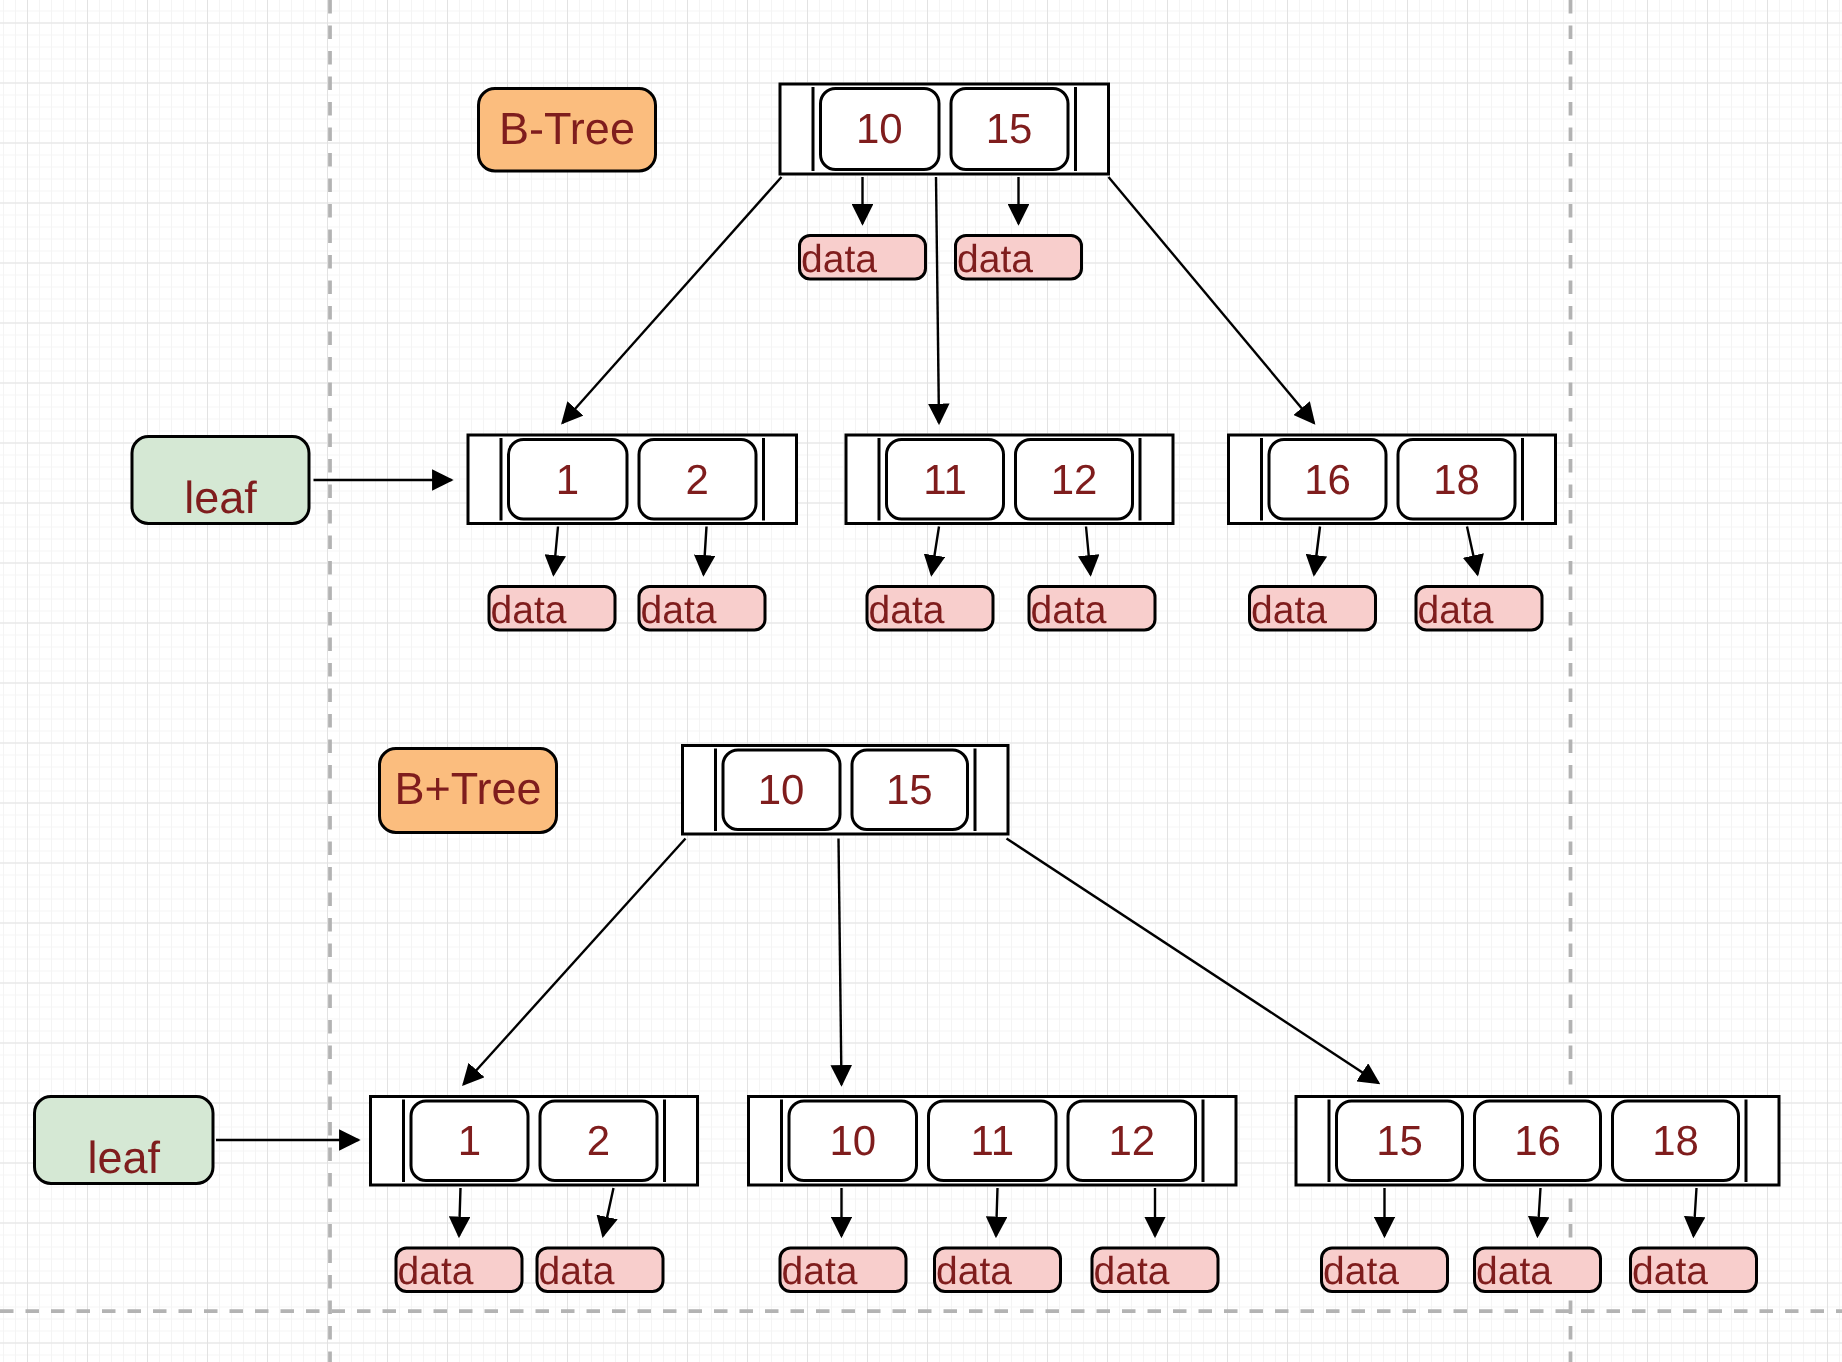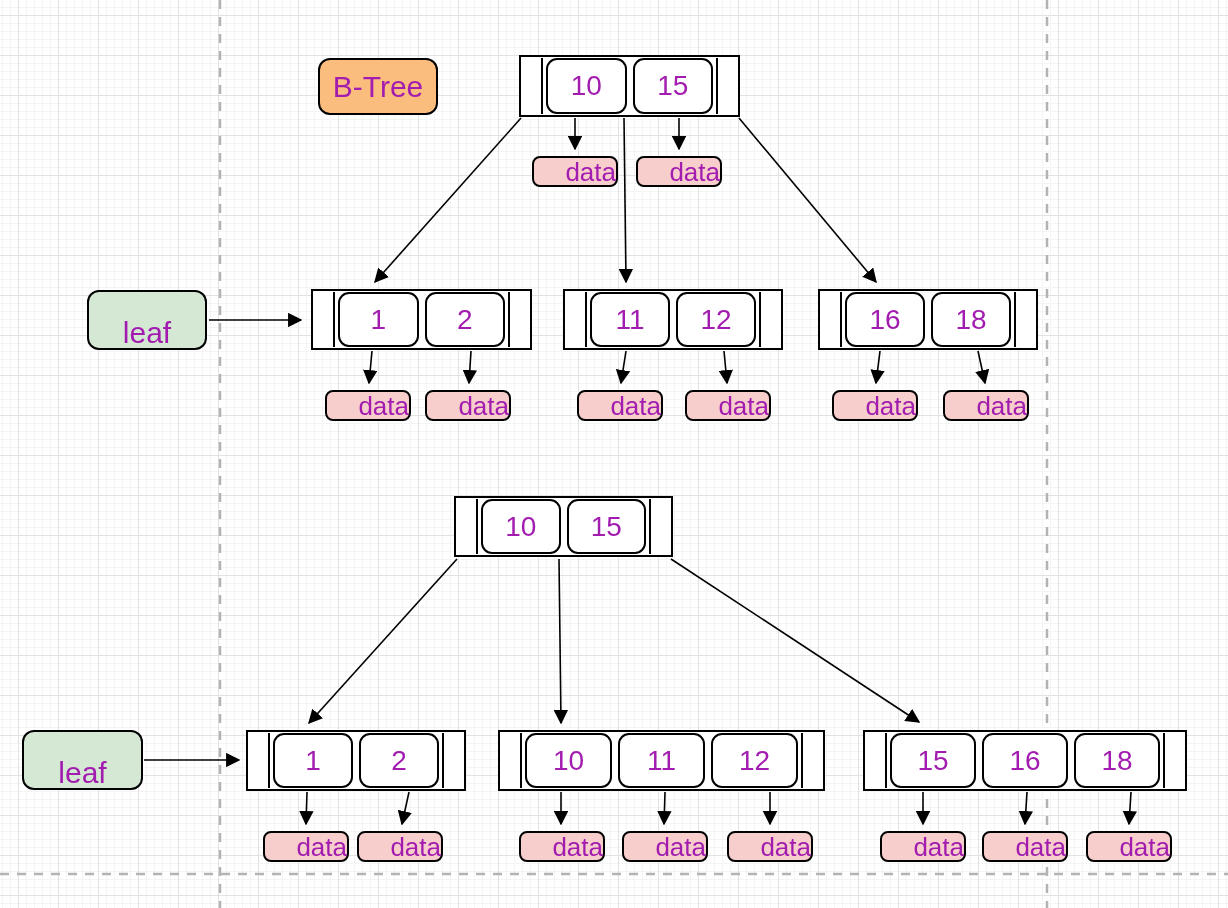--- a/index.html
+++ b/index.html
@@ -1,21 +1,21 @@
 <!DOCTYPE html>
 <html><head>
 <meta charset="utf-8">
 <style>
   html,body{margin:0;padding:0;background:#ffffff;}
   .canvas{
     position:relative;
     width:1228px;height:908px;
     overflow:hidden;
     font-family:"Liberation Sans","DejaVu Sans",sans-serif;
-    color:#a21caf;
+    color:#7f1d1d;
     background-color:#ffffff;
     background-image:
       linear-gradient(to right,#e2e2e2 1px,transparent 1px),
       linear-gradient(to bottom,#e2e2e2 1px,transparent 1px),
       linear-gradient(to right,#f4f4f4 1px,transparent 1px),
       linear-gradient(to bottom,#f4f4f4 1px,transparent 1px);
     background-size:40px 40px,40px 40px,8px 8px,8px 8px;
     background-position:18px 0,0 15px,2px 0,0 7px;
   }
   .layer{position:absolute;left:0;top:0;width:1228px;height:908px;}
@@ -38,21 +38,21 @@
     border:2px solid #000;border-radius:12px;
     display:flex;align-items:center;justify-content:center;
     font-size:30px;line-height:1;
   }
   .taglabel.orange{background:#fbbd7e;}
   .taglabel.green{background:#d5e8d4;align-items:flex-end;}
   .databox{
     position:absolute;box-sizing:border-box;
     width:86px;height:31px;
     background:#f8cecc;border:2px solid #000;border-radius:8px;
-    display:flex;align-items:center;justify-content:flex-end;
+    display:flex;align-items:center;justify-content:flex-start;
     font-size:26px;line-height:1;
   }
 </style>
 </head>
 <body>
 
 <div class="canvas">
 
   <svg class="layer" viewBox="0 0 1228 908" xmlns="http://www.w3.org/2000/svg">
     <defs>
@@ -168,20 +168,23 @@
   <div class="databox" style="left:685px;top:390px">
       <span>data</span>
     </div>
   <div class="databox" style="left:832px;top:390px">
       <span>data</span>
     </div>
   <div class="databox" style="left:943px;top:390px">
       <span>data</span>
     </div>
 
+  <div class="taglabel orange" style="left:252px;top:498px;width:120px;height:58px">
+    <span>B+Tree</span>
+  </div>
 
   <div class="node" style="left:454px;top:496px;width:219px;height:61px">
     <div class="slot left"></div>
     <div class="key">
         <span>10</span>
       </div>
     <div class="key">
         <span>15</span>
       </div>
     <div class="slot right"></div>

